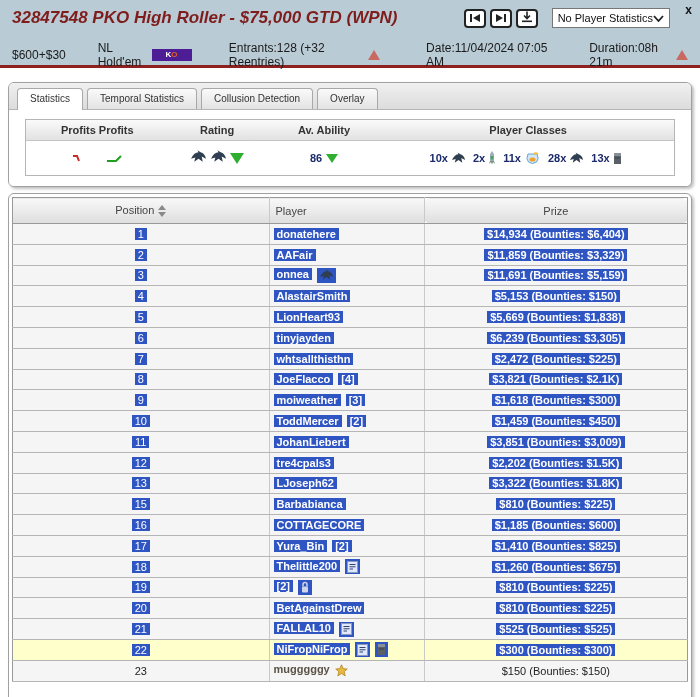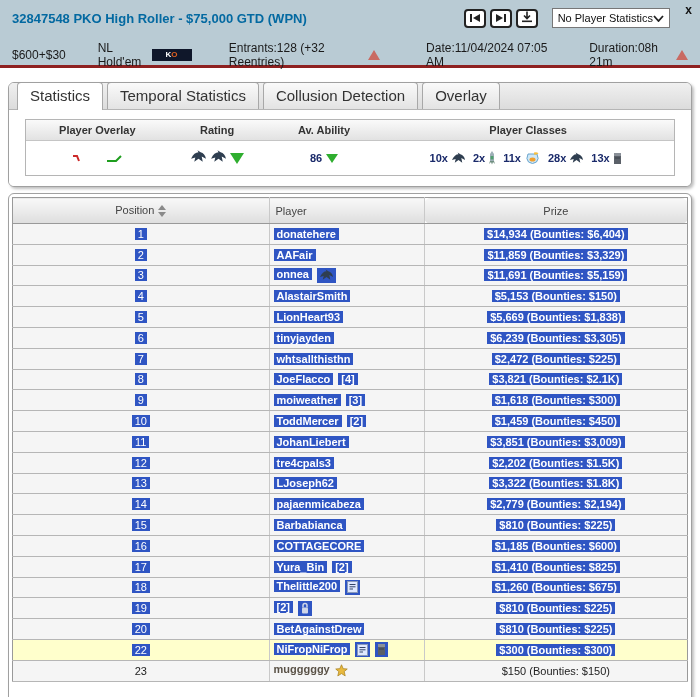--- a/index.html
+++ b/index.html
@@ -4,44 +4,44 @@
 <style>
   * { margin:0; padding:0; box-sizing:border-box; }
   html,body { width:700px; height:697px; overflow:hidden; background:#fff;
               font-family:"Liberation Sans", sans-serif; }
   .app { width:700px; height:697px; position:relative; background:#fff; }
 
   
   .hdr { background:#b9cbd4; height:68px; padding:8px 12px 0 12px; position:relative;
          border-bottom:3px solid #8e2020; }
   .hdr-row1 { display:flex; align-items:center; }
-  .title { font-size:13px; font-weight:bold; color:#0369a1; flex:0 0 auto; }
+  .title { font-size:17px; font-weight:bold; color:#7f1d1d; flex:0 0 auto;font-style:italic; }
   .hdr-controls { margin-left:auto; display:flex; align-items:flex-end; gap:4px; padding-right:18px; }
   .navbtn { width:22px; height:19px; background:#fff; border:2px solid #222; border-radius:4px;
             display:inline-flex; align-items:center; justify-content:center; cursor:pointer; padding:0; }
   .dropdown { margin-left:10px; background:#fff; border:1px solid #777; height:20px; min-width:118px;
               display:inline-flex; align-items:center; justify-content:space-between;
               font-size:11px; color:#111; padding:0 5px; cursor:pointer; }
   .closex { position:absolute; top:4px; right:8px; font-size:12px; font-weight:bold; color:#111;
             cursor:pointer; line-height:1; }
   .hdr-row2 { display:flex; align-items:center; margin-top:13px; font-size:12px; color:#1a1a1a; }
   .hdr-row2 .seg { display:inline-flex; align-items:center; }
   .gap1{width:36px;} .gap2{width:42px;} .gap3{width:52px;} .gap4{width:42px;}
-  .kobadge { display:inline-block; margin-left:4px; background:#0f172a; color:#fff; font-size:8px;
+  .kobadge { display:inline-block; margin-left:4px; background:#4c1d95; color:#fff; font-size:8px;
              font-weight:bold; padding:1px 14px; line-height:1.2; }
   .kobadge b { color:#e06020; }
   .tri-up { width:0; height:0; border-left:6px solid transparent; border-right:6px solid transparent;
             border-bottom:10px solid #c96a62; display:inline-block; margin-left:4px; }
 
   
   .tabs-panel { margin:14px 8px 0 8px; background:#fff; border:1px solid #a0a0a0; border-radius:6px;
                 box-shadow:2px 2px 3px rgba(0,0,0,.25); overflow:hidden; }
   .tabstrip { background:linear-gradient(#f0f0f0,#dcdcdc); border-bottom:1px solid #b5b5b5;
               display:flex; align-items:flex-end; padding:3px 0 0 8px; height:27px; }
-  .tab { font-size:15px; color:#333; background:linear-gradient(#fafafa,#e3e3e3);
+  .tab { font-size:10px; color:#333; background:linear-gradient(#fafafa,#e3e3e3);
          border:1px solid #a8a8a8; border-bottom:none; border-radius:4px 4px 0 0;
          padding:4px 12px 5px 12px; margin-right:4px; cursor:pointer; }
   .tab.active { background:#fff; position:relative; top:1px; padding-bottom:6px; font-weight:normal; }
   .stats-wrap { padding:9px 16px 10px 16px; background:#fff; }
   .statbox { border:1px solid #b5b5b5; }
   .stat-hdr { display:flex; background:linear-gradient(#fafafa,#e2e2e2); border-bottom:1px solid #c5c5c5; }
   .stat-hdr div { font-size:11px; font-weight:bold; color:#333; text-align:center; padding:4px 0; }
   .stat-val { display:flex; background:#fff; height:34px; align-items:center; }
   .stat-val > div { text-align:center; display:flex; align-items:center; justify-content:center; gap:4px; }
   .c1{width:22%;} .c2{width:15%;} .c3{width:18%;} .c4{width:45%;}
@@ -143,21 +143,21 @@
   <div class="tabs-panel">
     <div class="tabstrip">
       <div class="tab active">Statistics</div>
       <div class="tab">Temporal Statistics</div>
       <div class="tab">Collusion Detection</div>
       <div class="tab">Overlay</div>
     </div>
     <div class="stats-wrap">
       <div class="statbox">
         <div class="stat-hdr">
-          <div class="c1">Player Overlay</div>
+          <div class="c1">Profits Profits</div>
           <div class="c2">Rating</div>
           <div class="c3">Av. Ability</div>
           <div class="c4">Player Classes</div>
         </div>
         <div class="stat-val">
           <div class="c1">
             <span><svg width="13" height="10" viewBox="0 0 13 10">
                   <polyline points="2,3 6,3 8,8" fill="none" stroke="#cc2a2a" stroke-width="2"></polyline>
                 </svg></span>
             <span style="width:14px"></span>
@@ -326,27 +326,20 @@
     <td class="col-prize"><span class="prizetext sel">$2,202  (Bounties: $1.5K)</span></td>
   </tr>
           <tr>
     <td class="col-pos"><span class="sel">13</span></td>
     <td class="col-player">
       <span class="pname sel">LJoseph62</span><span></span>
     </td>
     <td class="col-prize"><span class="prizetext sel">$3,322  (Bounties: $1.8K)</span></td>
   </tr>
           <tr>
-    <td class="col-pos"><span class="sel">14</span></td>
-    <td class="col-player">
-      <span class="pname sel">pajaenmicabeza</span><span></span>
-    </td>
-    <td class="col-prize"><span class="prizetext sel">$2,779  (Bounties: $2,194)</span></td>
-  </tr>
-          <tr>
     <td class="col-pos"><span class="sel">15</span></td>
     <td class="col-player">
       <span class="pname sel">Barbabianca</span><span></span>
     </td>
     <td class="col-prize"><span class="prizetext sel">$810  (Bounties: $225)</span></td>
   </tr>
           <tr>
     <td class="col-pos"><span class="sel">16</span></td>
     <td class="col-player">
       <span class="pname sel">COTTAGECORE</span><span></span>
@@ -386,20 +379,34 @@
     </td>
     <td class="col-prize"><span class="prizetext sel">$810  (Bounties: $225)</span></td>
   </tr>
           <tr>
     <td class="col-pos"><span class="sel">20</span></td>
     <td class="col-player">
       <span class="pname sel">BetAgainstDrew</span><span></span>
     </td>
     <td class="col-prize"><span class="prizetext sel">$810  (Bounties: $225)</span></td>
   </tr>
+          <tr>
+    <td class="col-pos"><span class="sel">21</span></td>
+    <td class="col-player">
+      <span class="pname sel">FALLAL10</span><span><span class="picon selbox">
+                  <svg width="11" height="12" viewBox="0 0 11 12">
+                    <rect x="0.5" y="0.5" width="10" height="11" fill="#dfe8ff" stroke="#8899bb"></rect>
+                    <line x1="2.5" y1="3.5" x2="8.5" y2="3.5" stroke="#334466"></line>
+                    <line x1="2.5" y1="5.8" x2="8.5" y2="5.8" stroke="#334466"></line>
+                    <line x1="2.5" y1="8" x2="6" y2="8" stroke="#334466"></line>
+                  </svg>
+                </span></span>
+    </td>
+    <td class="col-prize"><span class="prizetext sel">$525  (Bounties: $525)</span></td>
+  </tr>
           <tr class="hl">
     <td class="col-pos"><span class="sel">22</span></td>
     <td class="col-player">
       <span class="pname sel">NiFropNiFrop</span><span><span class="picon selbox">
                   <svg width="11" height="12" viewBox="0 0 11 12">
                     <rect x="0.5" y="0.5" width="10" height="11" fill="#dfe8ff" stroke="#8899bb"></rect>
                     <line x1="2.5" y1="3.5" x2="8.5" y2="3.5" stroke="#334466"></line>
                     <line x1="2.5" y1="5.8" x2="8.5" y2="5.8" stroke="#334466"></line>
                     <line x1="2.5" y1="8" x2="6" y2="8" stroke="#334466"></line>
                   </svg>

